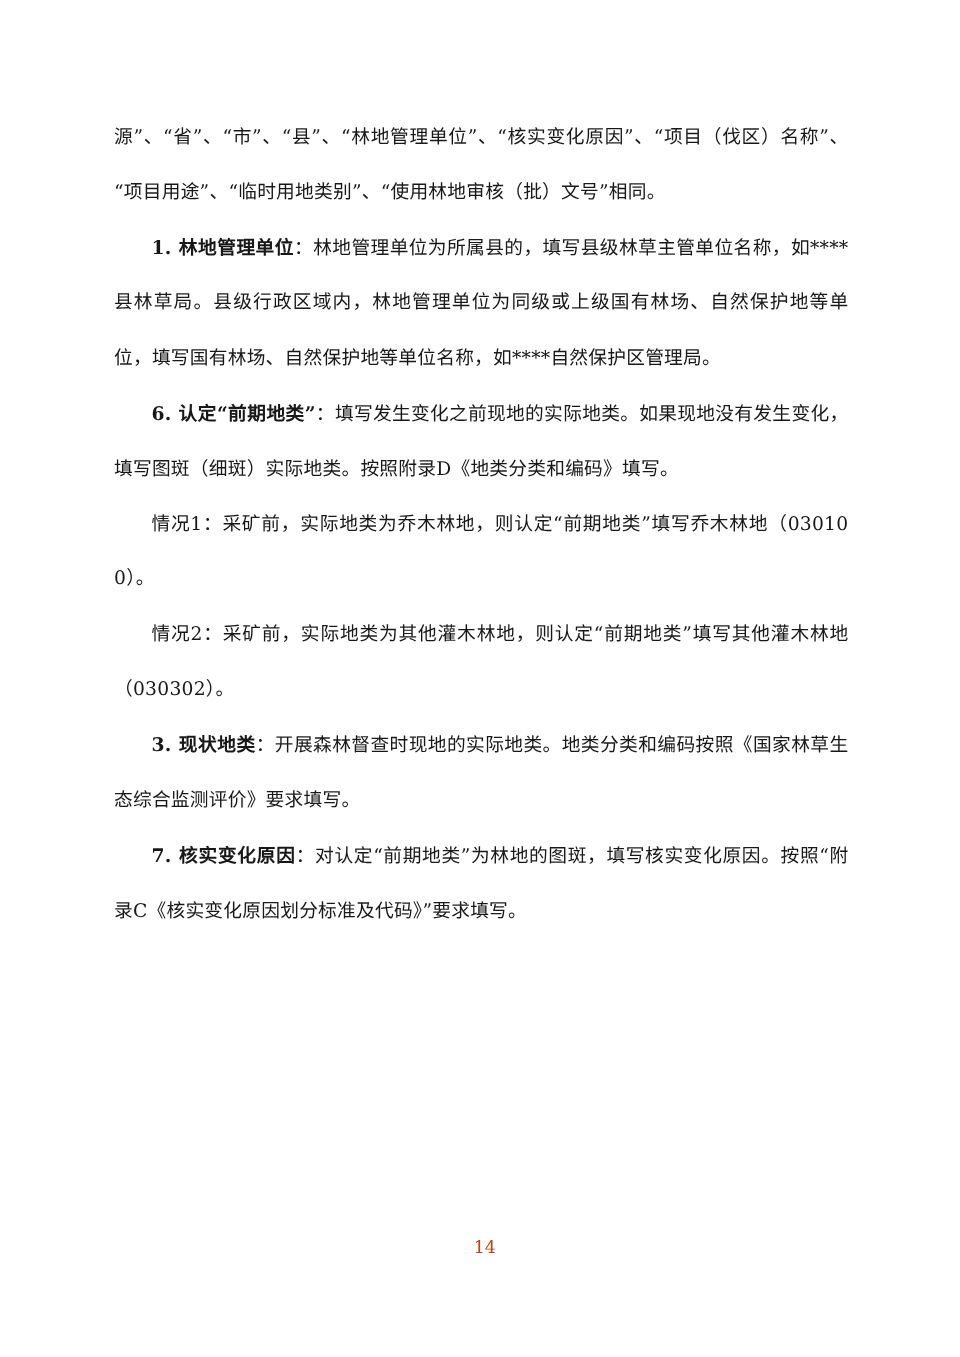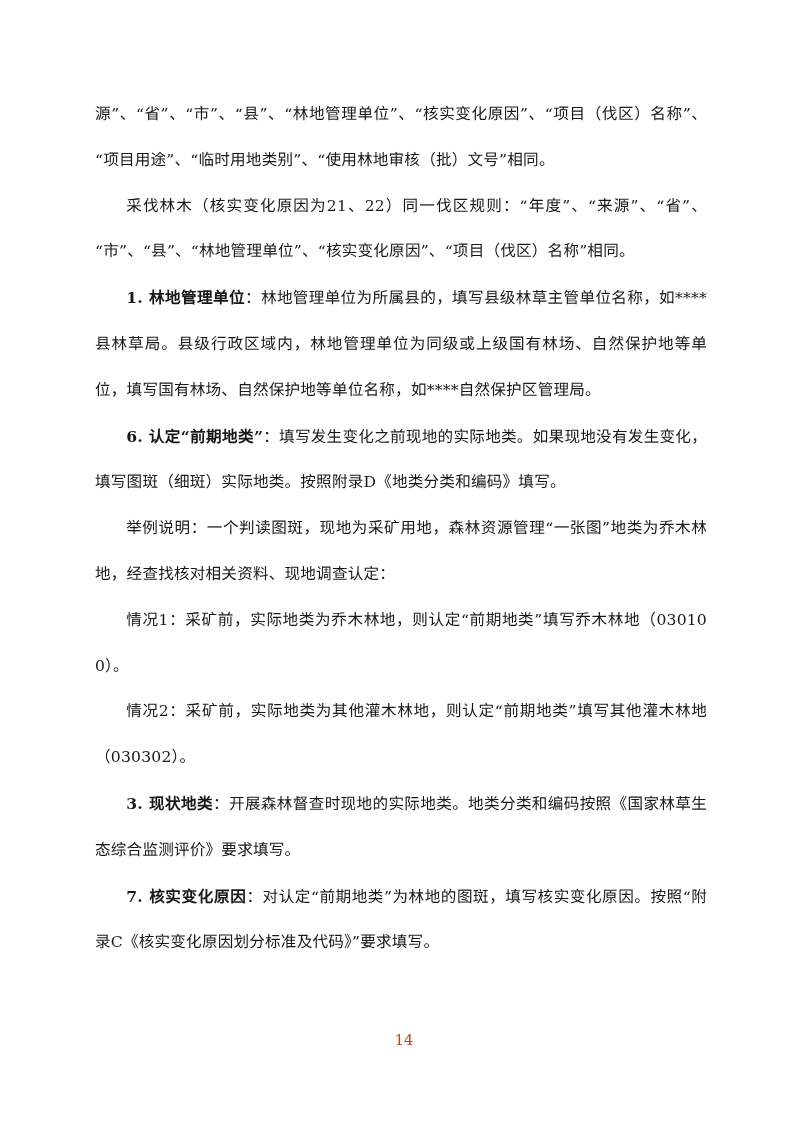--- a/index.html
+++ b/index.html
@@ -75,36 +75,30 @@
 <body>
 
 <div class="page">
 
   <div class="text-column">
 
     <p class="para flush">
       <span>源”、“省”、“市”、“县”、“林地管理单位”、“核实变化原因”、“项目（伐区）名称”、“项目用途”、“临时用地类别”、“使用林地审核（批）文号”相同。</span>
     </p>
 
-    <p class="para indent">
-      <span>采伐林木（核实变化原因为21、22）同一伐区规则：“年度”、“来源”、“省”、“市”、“县”、“林地管理单位”、“核实变化原因”、“项目（伐区）名称”相同。</span>
-    </p>
 
     <p class="para indent">
       <span class="lead">1. 林地管理单位</span><span>：林地管理单位为所属县的，填写县级林草主管单位名称，如****县林草局。县级行政区域内，林地管理单位为同级或上级国有林场、自然保护地等单位，填写国有林场、自然保护地等单位名称，如****自然保护区管理局。</span>
     </p>
 
     <p class="para indent">
       <span class="lead">6. 认定“前期地类”</span><span>：填写发生变化之前现地的实际地类。如果现地没有发生变化，填写图斑（细斑）实际地类。按照附录D《地类分类和编码》填写。</span>
     </p>
 
 
-    <p class="para indent">
-      <span>举例说明：一个判读图斑，现地为采矿用地，森林资源管理“一张图”地类为乔木林地，经查找核对相关资料、现地调查认定：</span>
-    </p>
 
     <p class="para indent">
       <span>情况1：采矿前，实际地类为乔木林地，则认定“前期地类”填写乔木林地（030100）。</span>
     </p>
 
     <p class="para indent">
       <span>情况2：采矿前，实际地类为其他灌木林地，则认定“前期地类”填写其他灌木林地（030302）。</span>
     </p>
 
 

